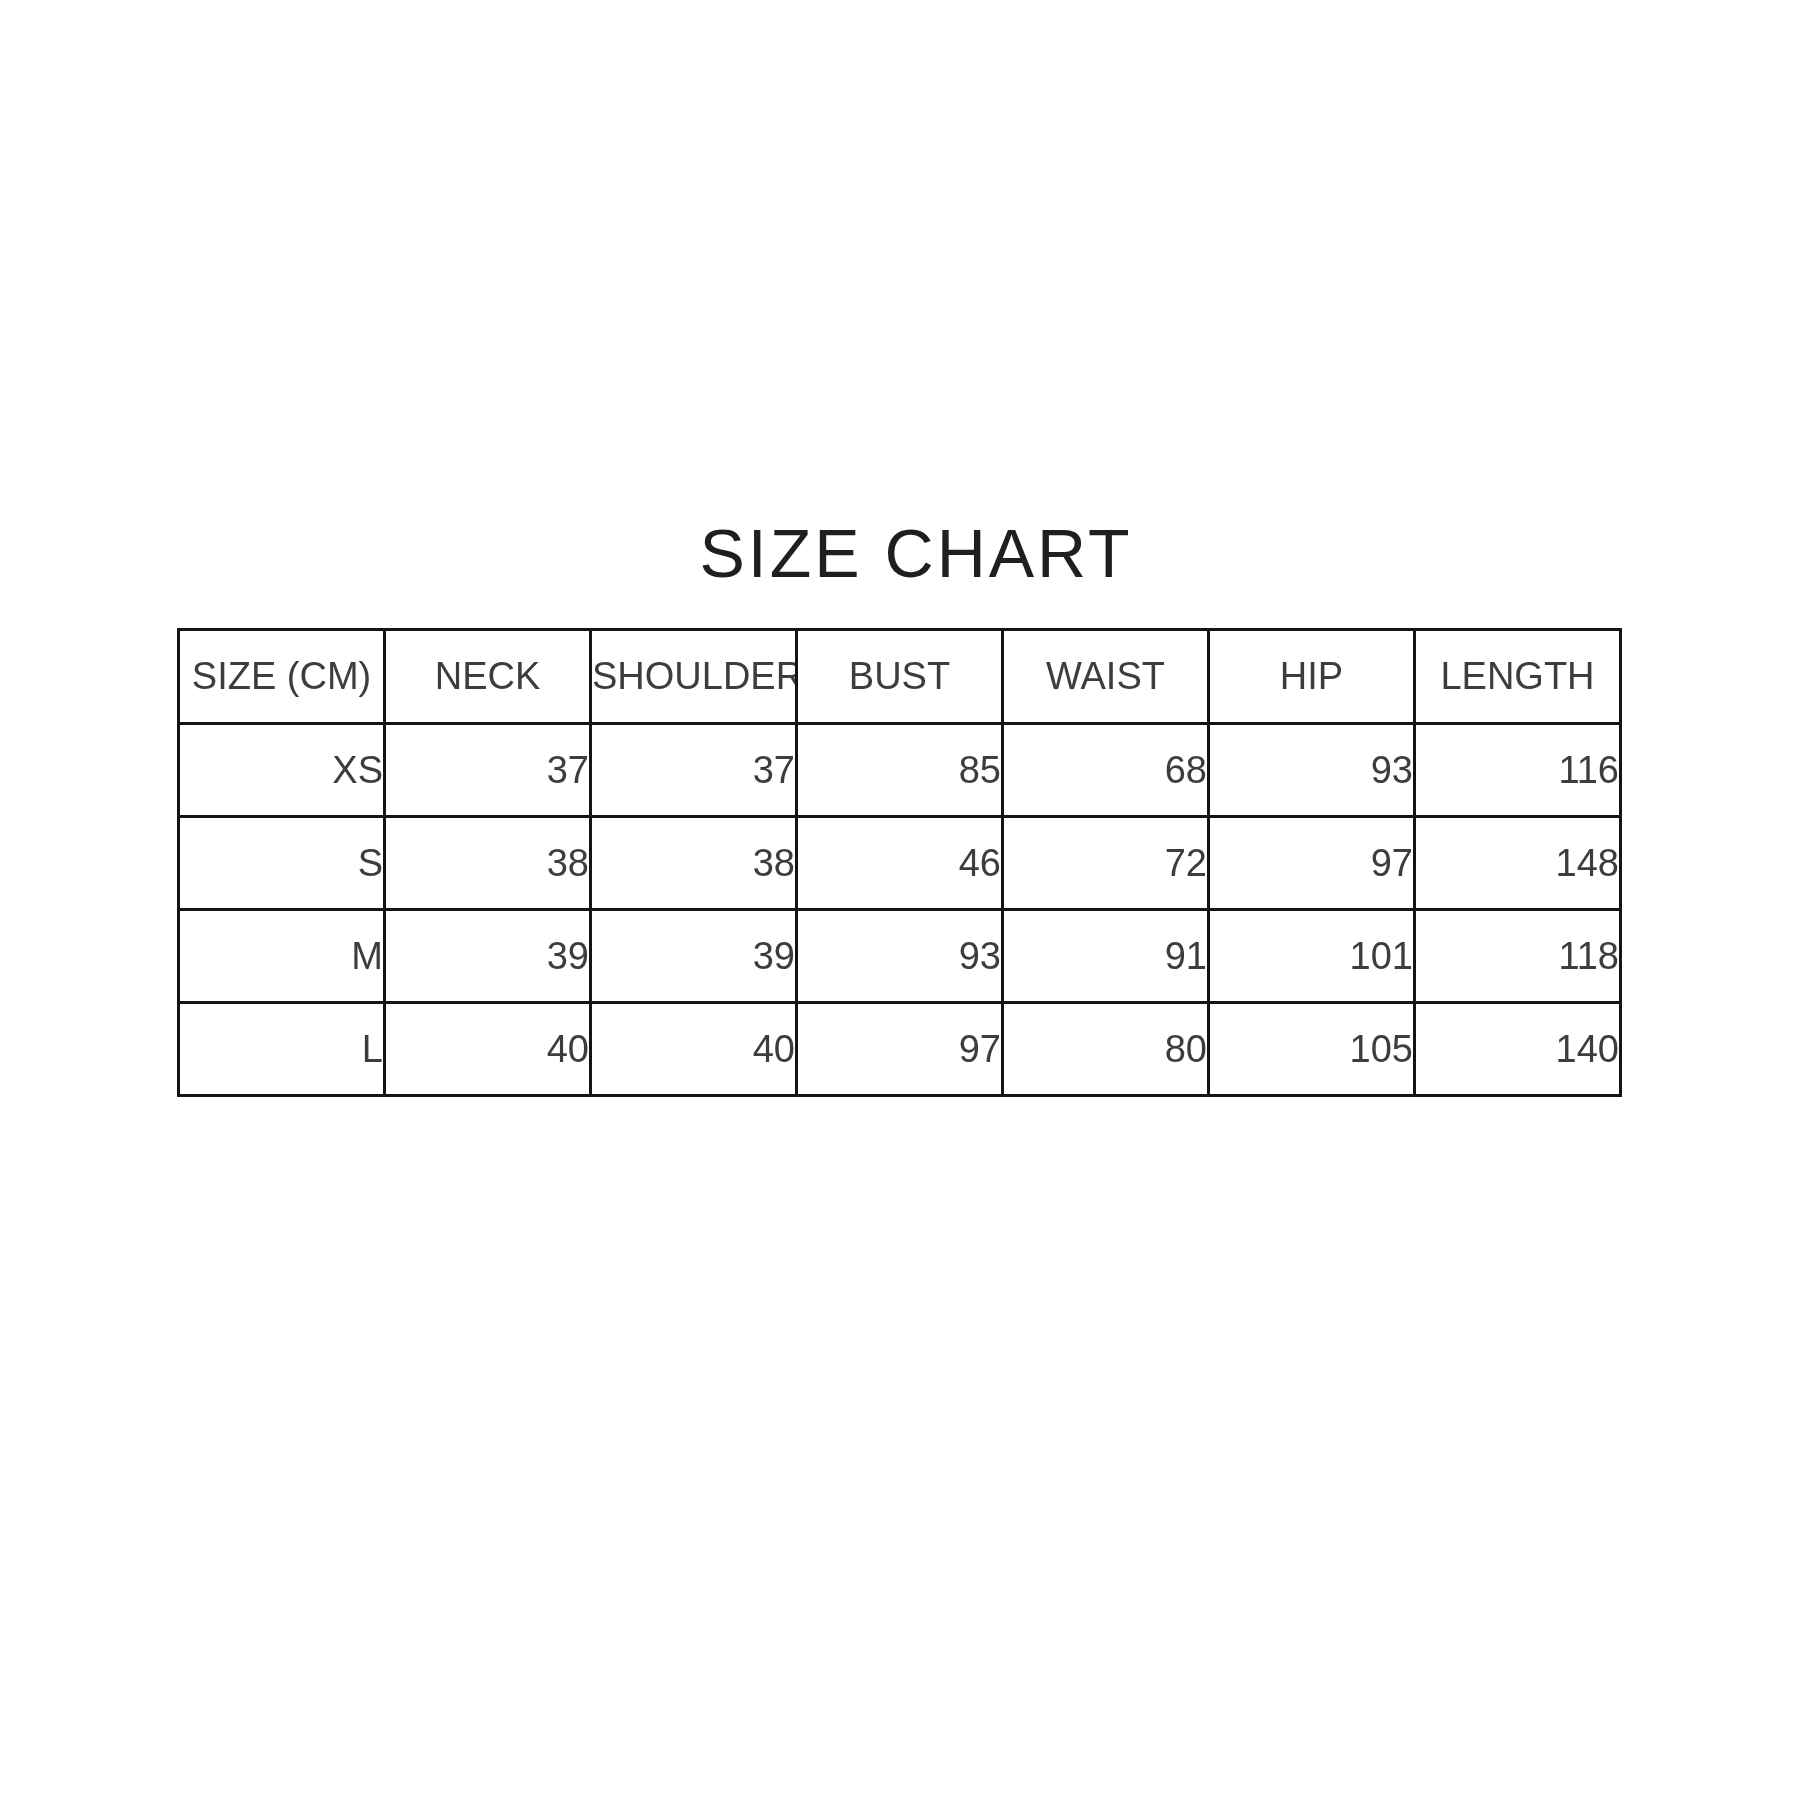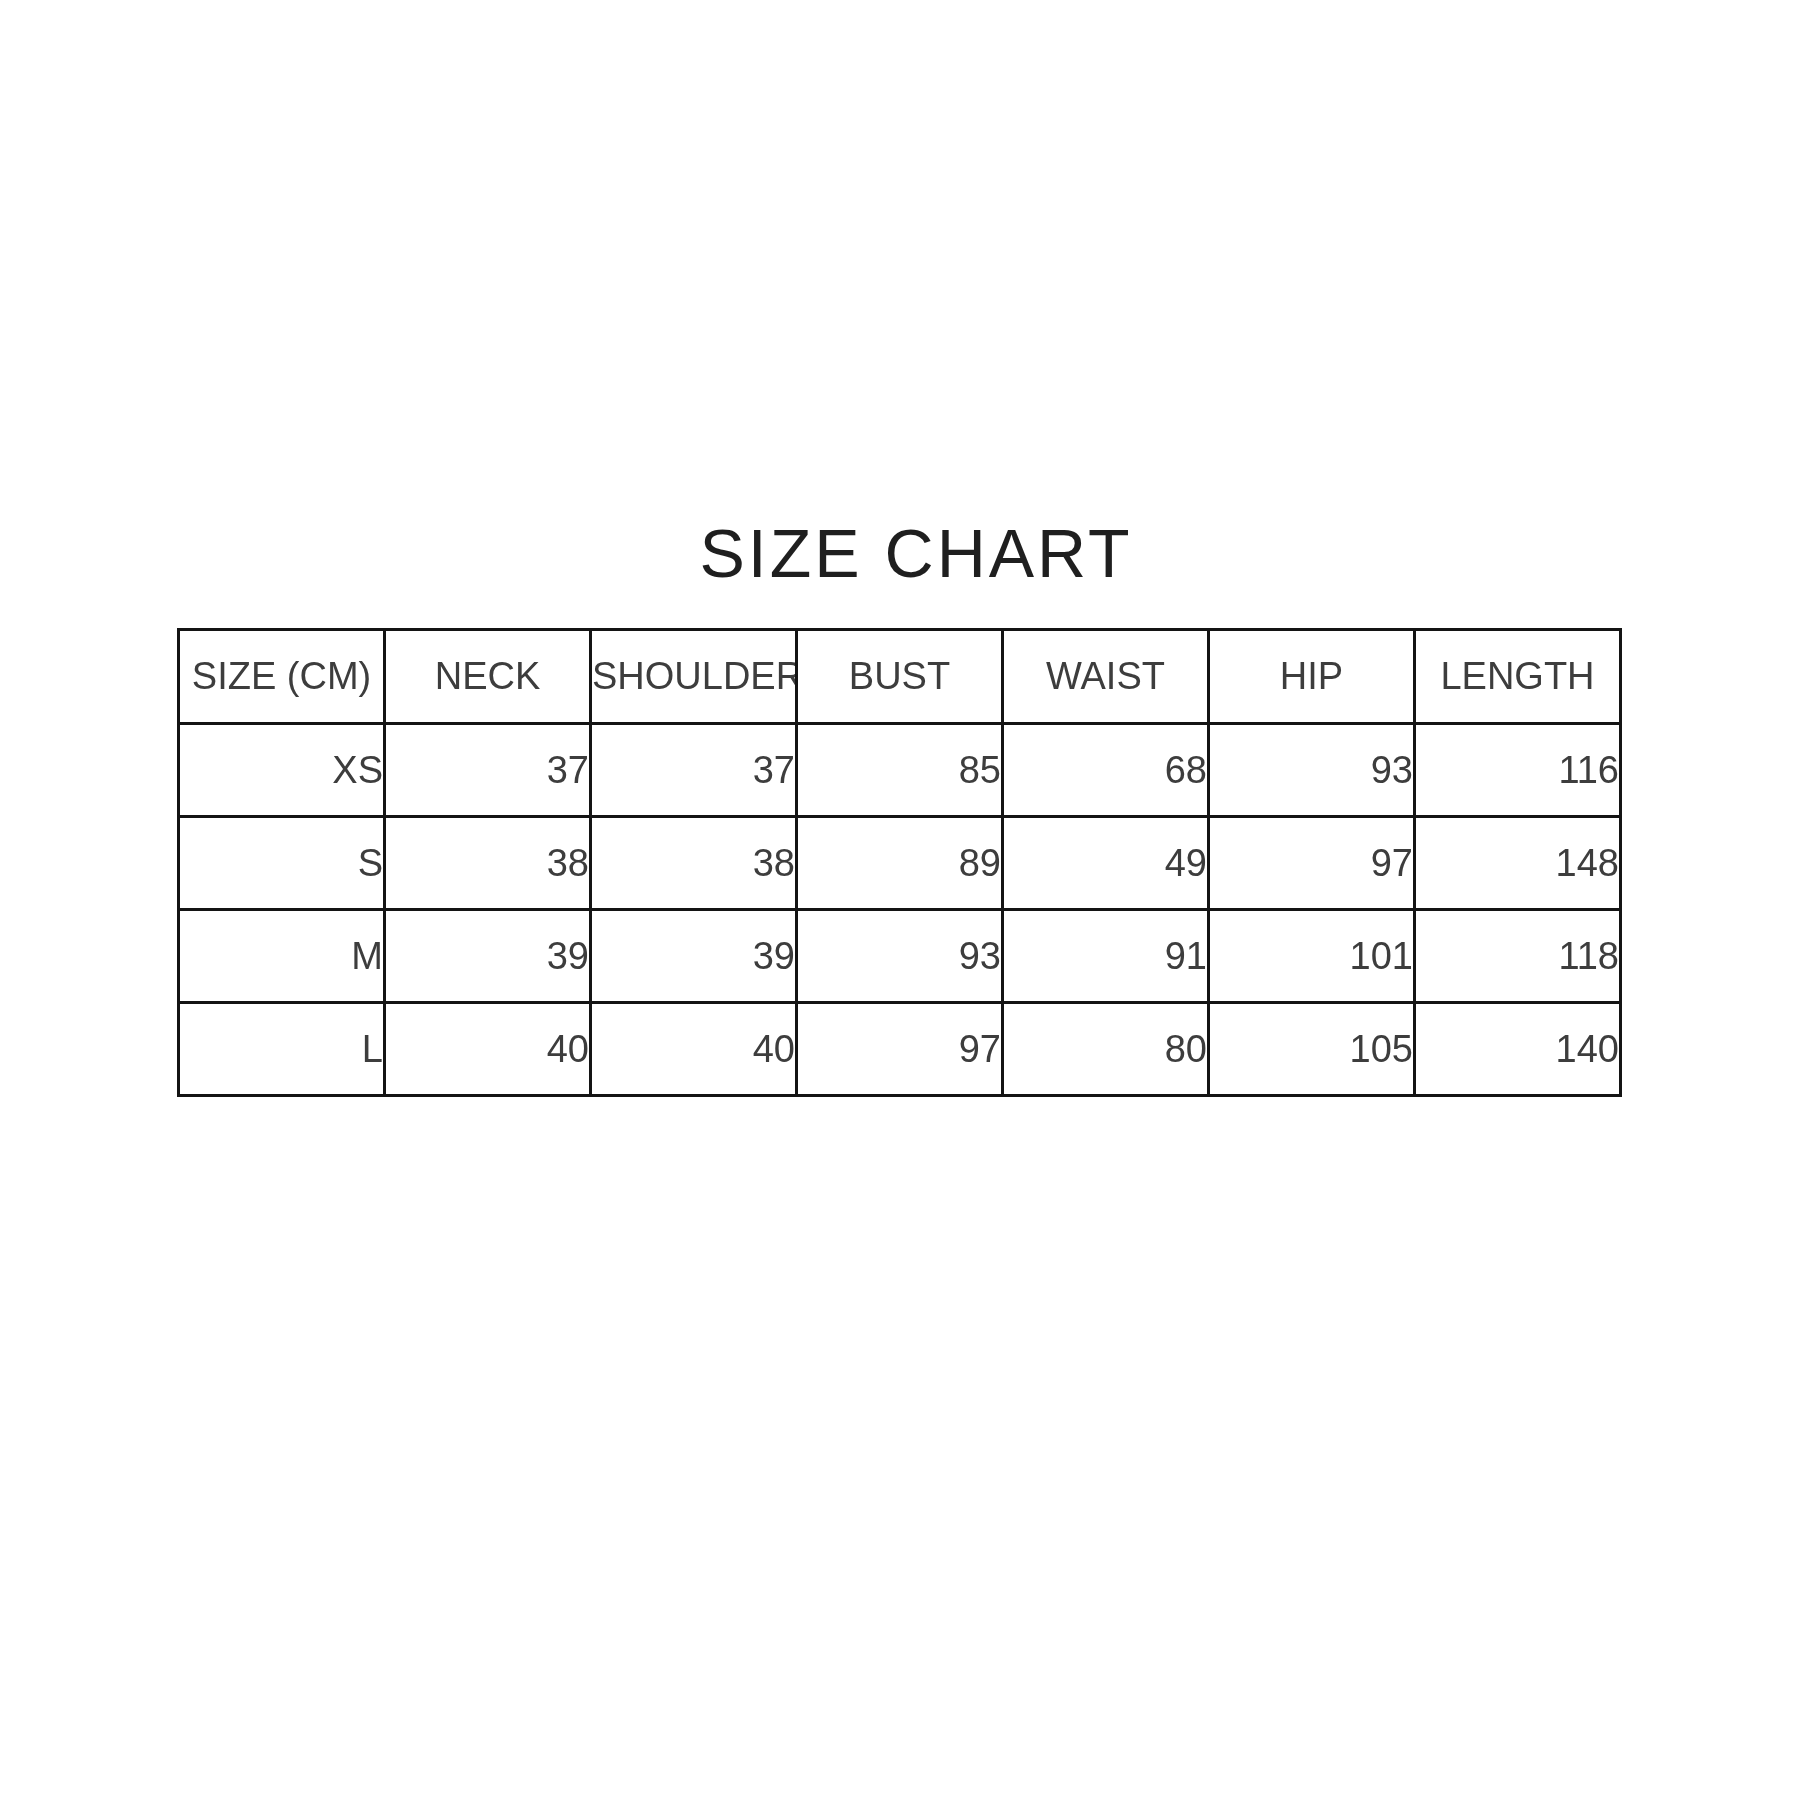--- a/index.html
+++ b/index.html
@@ -91,22 +91,22 @@
         <td>37</td>
         <td>85</td>
         <td>68</td>
         <td>93</td>
         <td>116</td>
       </tr>
       <tr>
         <td>S</td>
         <td>38</td>
         <td>38</td>
-        <td>89</td>
-        <td>49</td>
+        <td>46</td>
+        <td>72</td>
         <td>97</td>
         <td>148</td>
       </tr>
       <tr>
         <td>M</td>
         <td>39</td>
         <td>39</td>
         <td>93</td>
         <td>91</td>
         <td>101</td>

